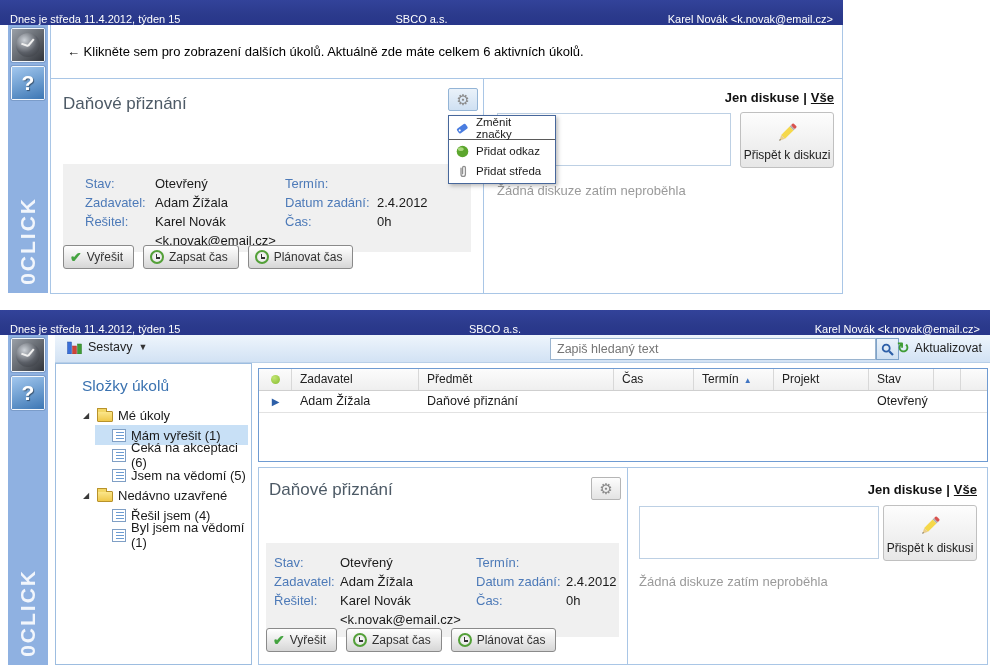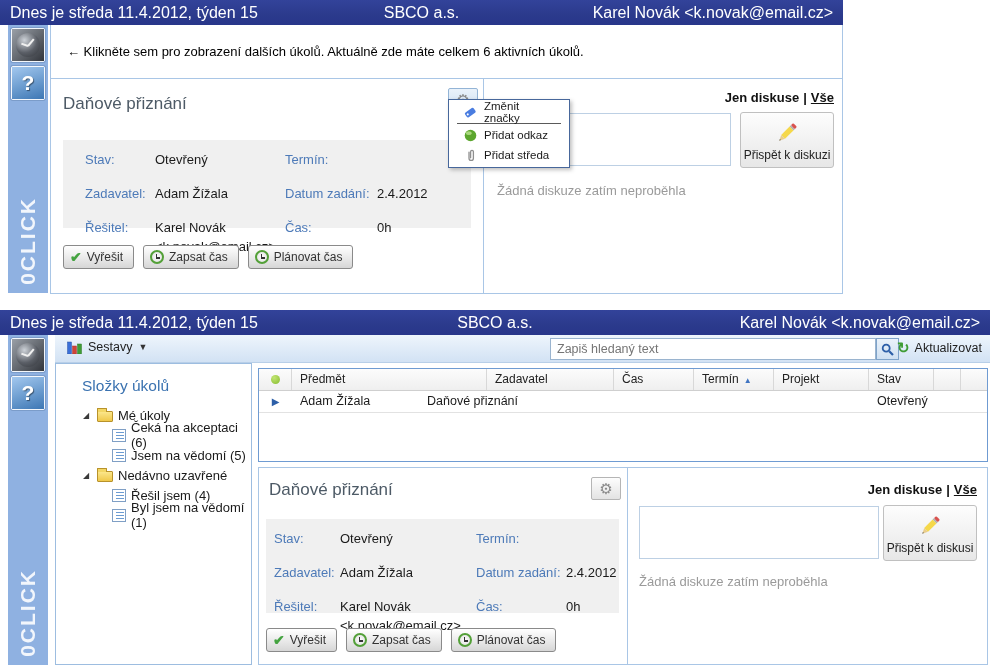--- a/index.html
+++ b/index.html
@@ -1,38 +1,38 @@
 <!DOCTYPE html>
 <html><head>
 <meta charset="utf-8">
 <style>
   * { margin:0; padding:0; box-sizing:border-box; }
   html,body { width:990px; height:669px; background:#fff; font-family:"Liberation Sans", sans-serif; position:relative; overflow:hidden; }
 
   
   .panel { position:absolute; left:0; }
-  .hdr { position:absolute; left:0; top:0; right:0; height:25px; background:linear-gradient(#33439a,#2b3a8c 60%,#28368a); color:#fff; font-size:16px; display:flex; align-items:center; padding:0 10px; }
+  .hdr { position:absolute; left:0; top:0; right:0; height:25px; background:linear-gradient(#33439a,#2b3a8c 60%,#28368a); color:#fff; font-size:11px; display:flex; align-items:flex-end; padding:0 10px; }
   .hdr-center { position:absolute; left:50%; transform:translateX(-50%); }
   .hdr-right { margin-left:auto; }
   .strip { position:absolute; left:8px; width:40px; background:#8fb1e1; }
   .icon-btn { width:34px; height:34px; margin:3px auto 4px auto; border:1px solid #f4f7fb; box-shadow:0 0 0 1px #7b9cc9; border-radius:2px; display:flex; align-items:center; justify-content:center; cursor:pointer; }
   .clock-big { width:32px; height:32px; background:linear-gradient(135deg,#9aa0a8,#32353b); display:flex; align-items:center; justify-content:center; }
   .clock-face { width:24px; height:24px; border-radius:50%; background:radial-gradient(circle at 35% 30%, #cdd2d8, #5a5e66 55%, #303338); position:relative; }
   .clock-face::before { content:""; position:absolute; left:11px; top:4px; width:2px; height:9px; background:#f0f0f0; transform:rotate(40deg); transform-origin:bottom center; }
   .clock-face::after { content:""; position:absolute; left:11px; top:6px; width:2px; height:7px; background:#f0f0f0; transform:rotate(-70deg); transform-origin:bottom center; }
   .help-big { width:32px; height:32px; background:linear-gradient(160deg,#a3c8ef,#3d77b4); color:#fff; font-size:21px; font-weight:bold; display:flex; align-items:center; justify-content:center; text-shadow:1px 1px 1px rgba(0,0,0,.45); }
   .brand { position:absolute; bottom:8px; left:8px; width:24px; writing-mode:vertical-rl; transform:rotate(180deg); font-size:21px; font-weight:bold; color:#f2f6fc; letter-spacing:2px; }
 
   .task-title { font-size:17px; color:#4d5a66; }
   .gear-btn { position:absolute; width:30px; height:23px; border-radius:2px; display:flex; align-items:center; justify-content:center; cursor:pointer; }
   .gear-blue { background:linear-gradient(#eaf2fa,#cfe0f2); border:1px solid #93b4d6; }
   .gear-gray { background:linear-gradient(#fdfdfd,#e3e3e3); border:1px solid #b5b5b5; }
   .gear-glyph { font-size:15px; color:#8a8a8a; line-height:1; }
 
-  .infobox { position:absolute; background:#f0f0f0; display:grid; align-content:start; font-size:13px; line-height:19px; row-gap:15px; }
+  .infobox { position:absolute; background:#f0f0f0; display:grid; align-content:start; font-size:13px; line-height:19px; row-gap:0;margin-top:24px; }
   .ib-top { grid-template-columns:70px 130px 92px 1fr; padding:10px 0 0 22px; }
   .ib-bot { grid-template-columns:66px 136px 90px 1fr; padding:10px 0 0 8px; }
   .lbl { color:#4d7ab8; }
   .val { color:#1a1a1a; }
 
   .btn-row { position:absolute; display:flex; gap:9px; }
   .btn { display:inline-flex; align-items:center; gap:5px; height:24px; padding:0 10px 0 6px; font-size:12px; color:#333; background:linear-gradient(#ffffff,#e9e9e9 55%,#d6d6d6); border:1px solid #8a8a8a; border-radius:3px; cursor:pointer; }
   .check-glyph { color:#44a340; font-size:14px; font-weight:bold; }
   .clock-ico { width:14px; height:14px; border-radius:50%; border:2px solid #53a038; background:radial-gradient(#ffffff,#dcdcdc); position:relative; flex:none; }
   .clock-ico::before { content:""; position:absolute; left:4px; top:2px; width:1.5px; height:4px; background:#333; }
@@ -47,21 +47,21 @@
 
   
   #p1 { top:0; width:843px; height:295px; }
   #p1 .strip { top:25px; height:268px; }
   #p1-content { position:absolute; left:50px; top:25px; width:793px; height:269px; border:1px solid #a9c6e6; border-top:none; background:#fff; }
   .notice-row { height:54px; border-bottom:1px solid #a9c6e6; display:flex; align-items:center; padding:0 16px; font-size:13px; color:#000; }
   #p1-main { position:absolute; left:0; top:54px; right:0; bottom:0; }
   #p1-detail { position:absolute; left:0; top:0; width:432px; bottom:0; }
   #p1-disc { position:absolute; left:432px; right:0; top:0; bottom:0; border-left:1px solid #a9c6e6; }
 
-  .menu { position:absolute; left:397px; top:20px; width:122px; background:#fff; border:1px solid #47679b; box-shadow:2px 2px 4px rgba(0,0,0,.25); padding:2px 8px; z-index:5; }
+  .menu { position:absolute; left:397px; top:36px; width:108px; background:#fff; border:1px solid #47679b; box-shadow:2px 2px 4px rgba(0,0,0,.25); padding:2px 0; z-index:5; }
   .menu-item { display:flex; align-items:center; gap:7px; height:20px; padding:0 7px; font-size:11.5px; color:#1a1a1a; cursor:pointer; }
   .menu-sep { border-top:1px solid #5a5a5a; margin:1px 0; }
   .mi-ico { width:13px; height:13px; flex:none; display:flex; align-items:center; justify-content:center; }
 
   
   #p2 { top:310px; width:990px; height:359px; }
   #p2 .strip { top:25px; height:330px; }
   .toolbar { position:absolute; left:55px; top:25px; right:0; height:28px; background:linear-gradient(#eef5fc,#d2e2f4); border-bottom:1px solid #b8cfe8; }
   .reports-btn { position:absolute; left:12px; top:5px; display:flex; align-items:center; gap:6px; font-size:12.5px; color:#222; cursor:pointer; }
   .dd-arrow { font-size:9px; color:#333; }
@@ -262,20 +262,28 @@
     </div>
   </div>
 
   <div class="tree-panel">
     <div class="tree-title">Složky úkolů</div>
     <div class="tree-row tree-group">
       <span class="expand">◢</span>
       <span class="folder-ico"></span>
       <span>Mé úkoly</span>
     </div>
+    <div class="tree-row tree-item selected">
+      <span class="list-ico">
+          <i></i>
+          <i></i>
+          <i></i>
+        </span>
+      <span>Mám vyřešit (1)</span>
+    </div>
     <div class="tree-row tree-item">
       <span class="list-ico">
           <i></i>
           <i></i>
           <i></i>
         </span>
       <span>Čeká na akceptaci (6)</span>
     </div>
     <div class="tree-row tree-item">
       <span class="list-ico">
@@ -306,22 +314,22 @@
         </span>
       <span>Byl jsem na vědomí (1)</span>
     </div>
   </div>
 
   <div class="grid-box">
     <div class="g-hdr">
       <div class="cell c0">
           <span class="green-dot"></span>
         </div>
+      <div class="cell c1">Zadavatel</div>
       <div class="cell c2">Předmět</div>
-      <div class="cell c1">Zadavatel</div>
       <div class="cell c3">Čas</div>
       <div class="cell c4"><span>Termín</span><span class="sort-asc">▲</span></div>
       <div class="cell c5">Projekt</div>
       <div class="cell c6">Stav</div>
       <div class="cell c7"></div>
       <div class="cell c8" style="border-right:none;"></div>
     </div>
     <div class="g-row">
       <div class="cell c0">
           <span class="row-arrow">▶</span>

